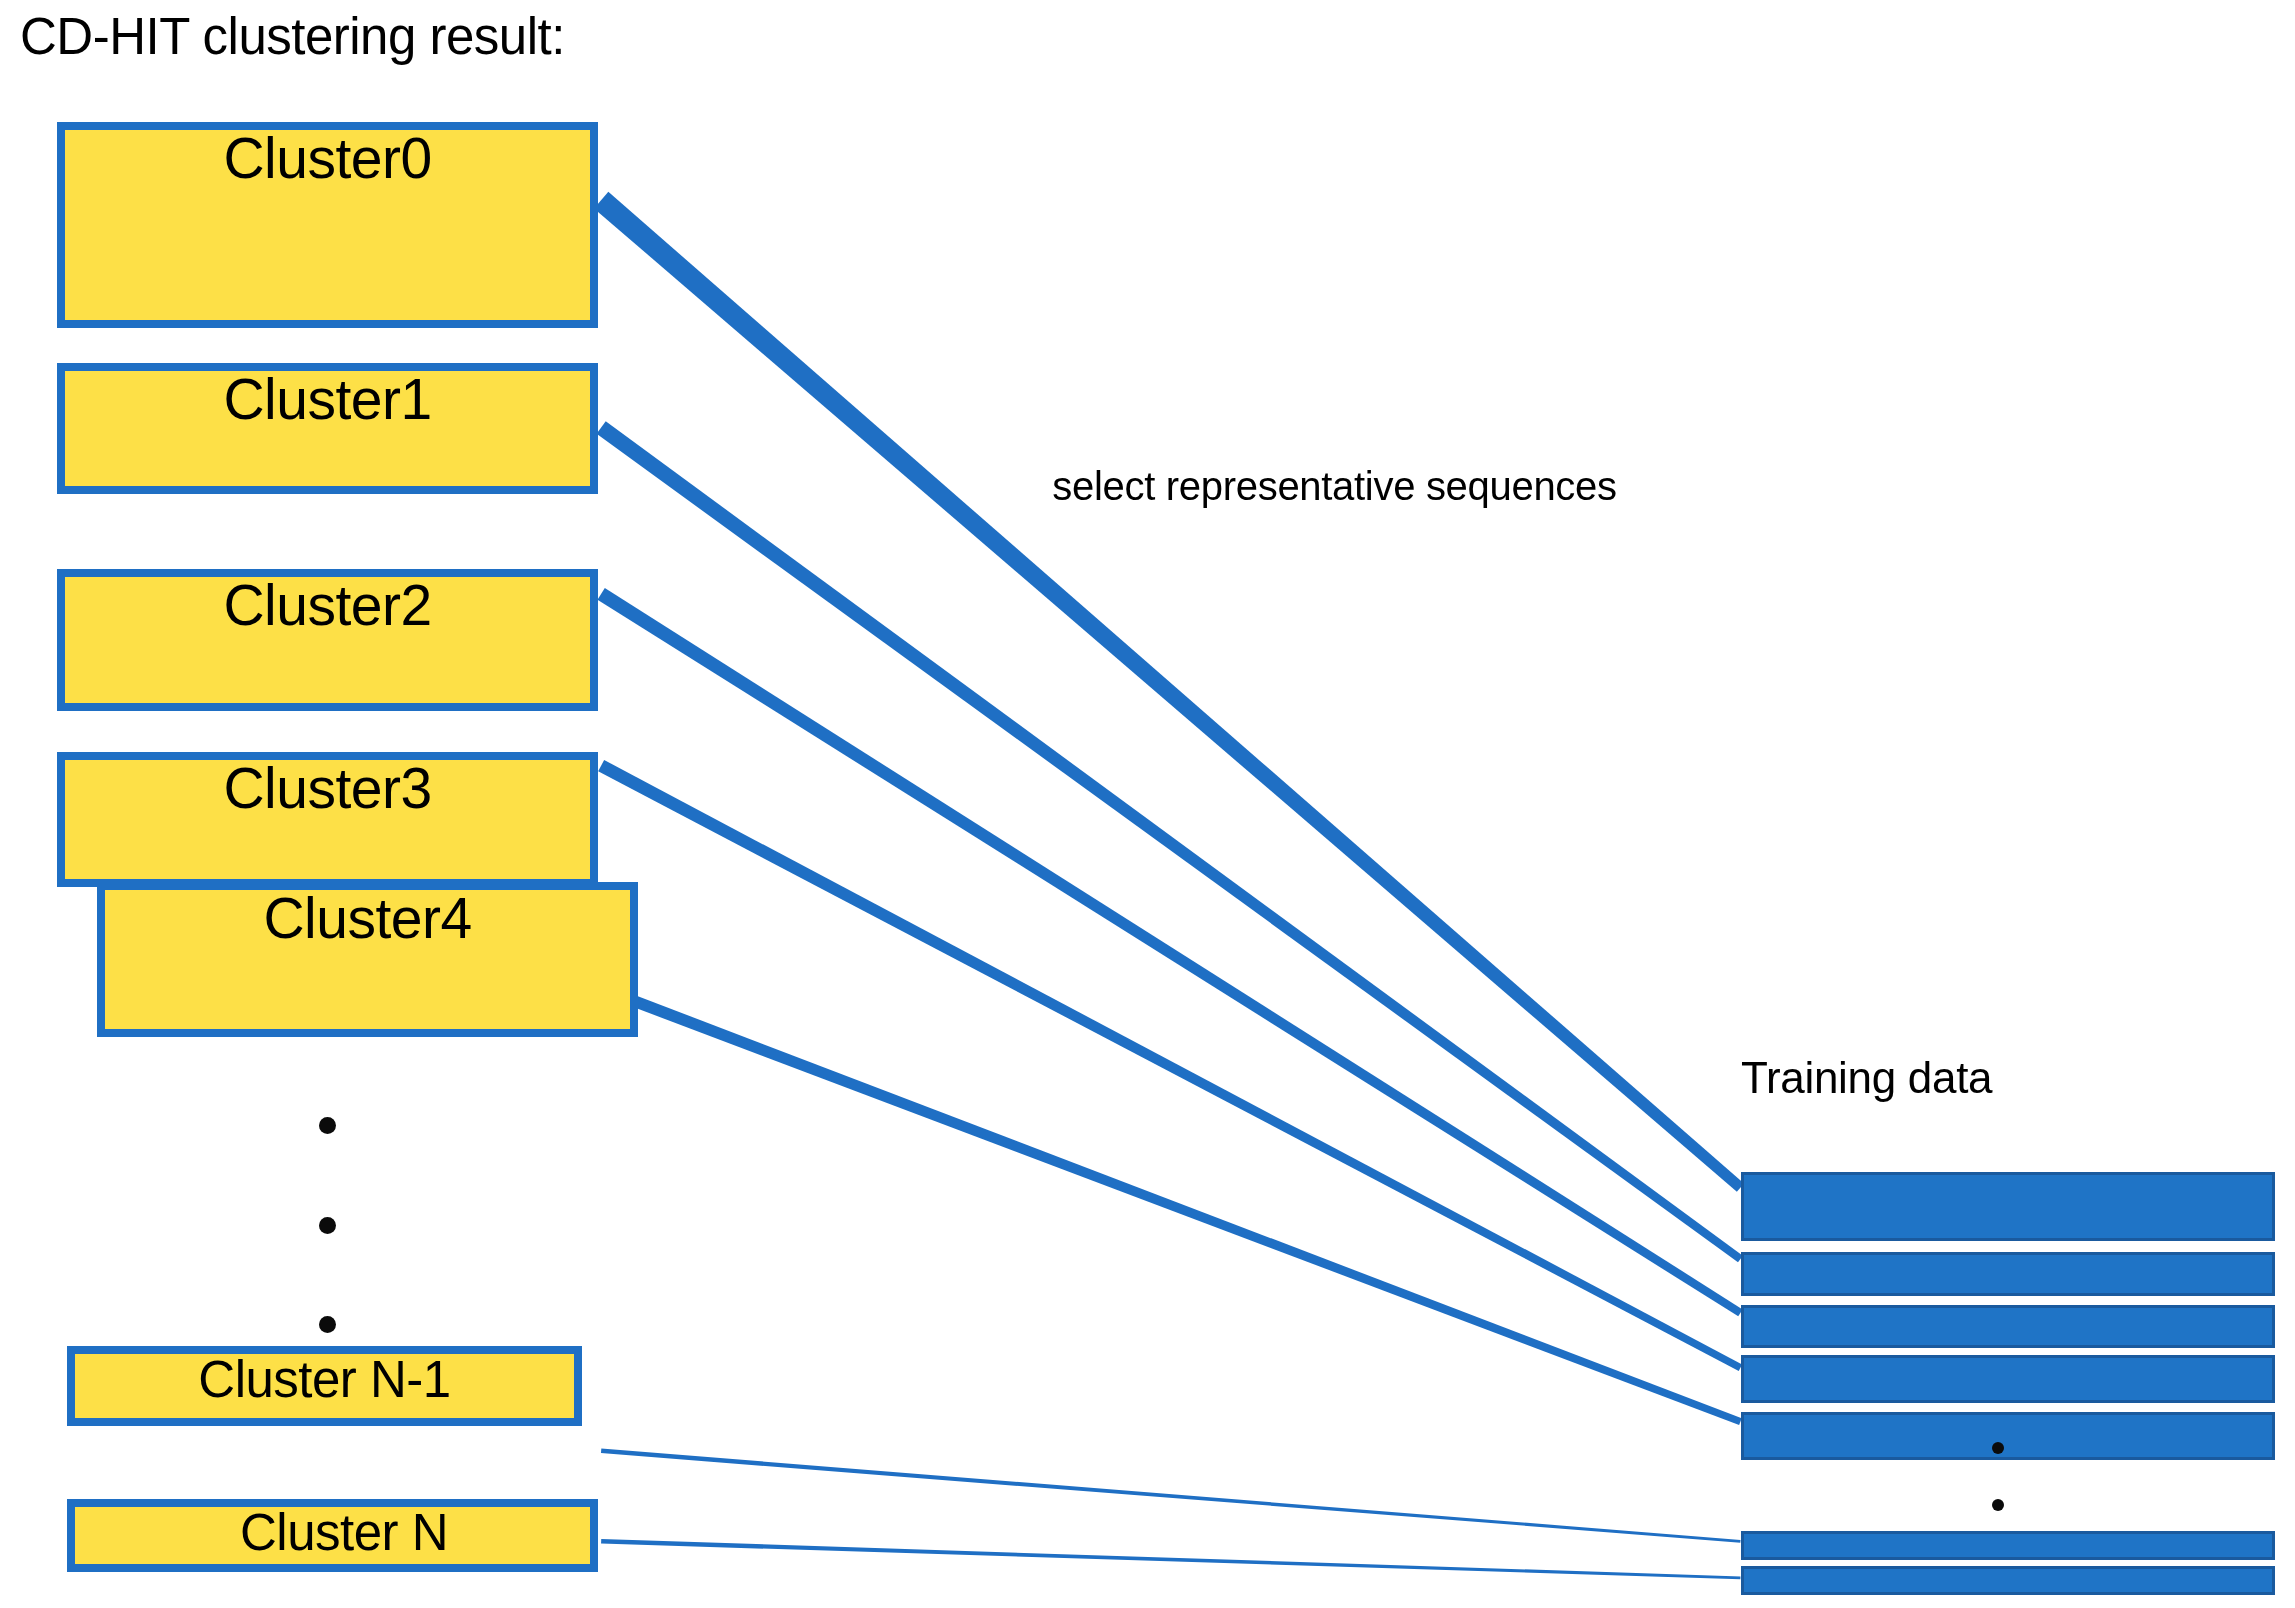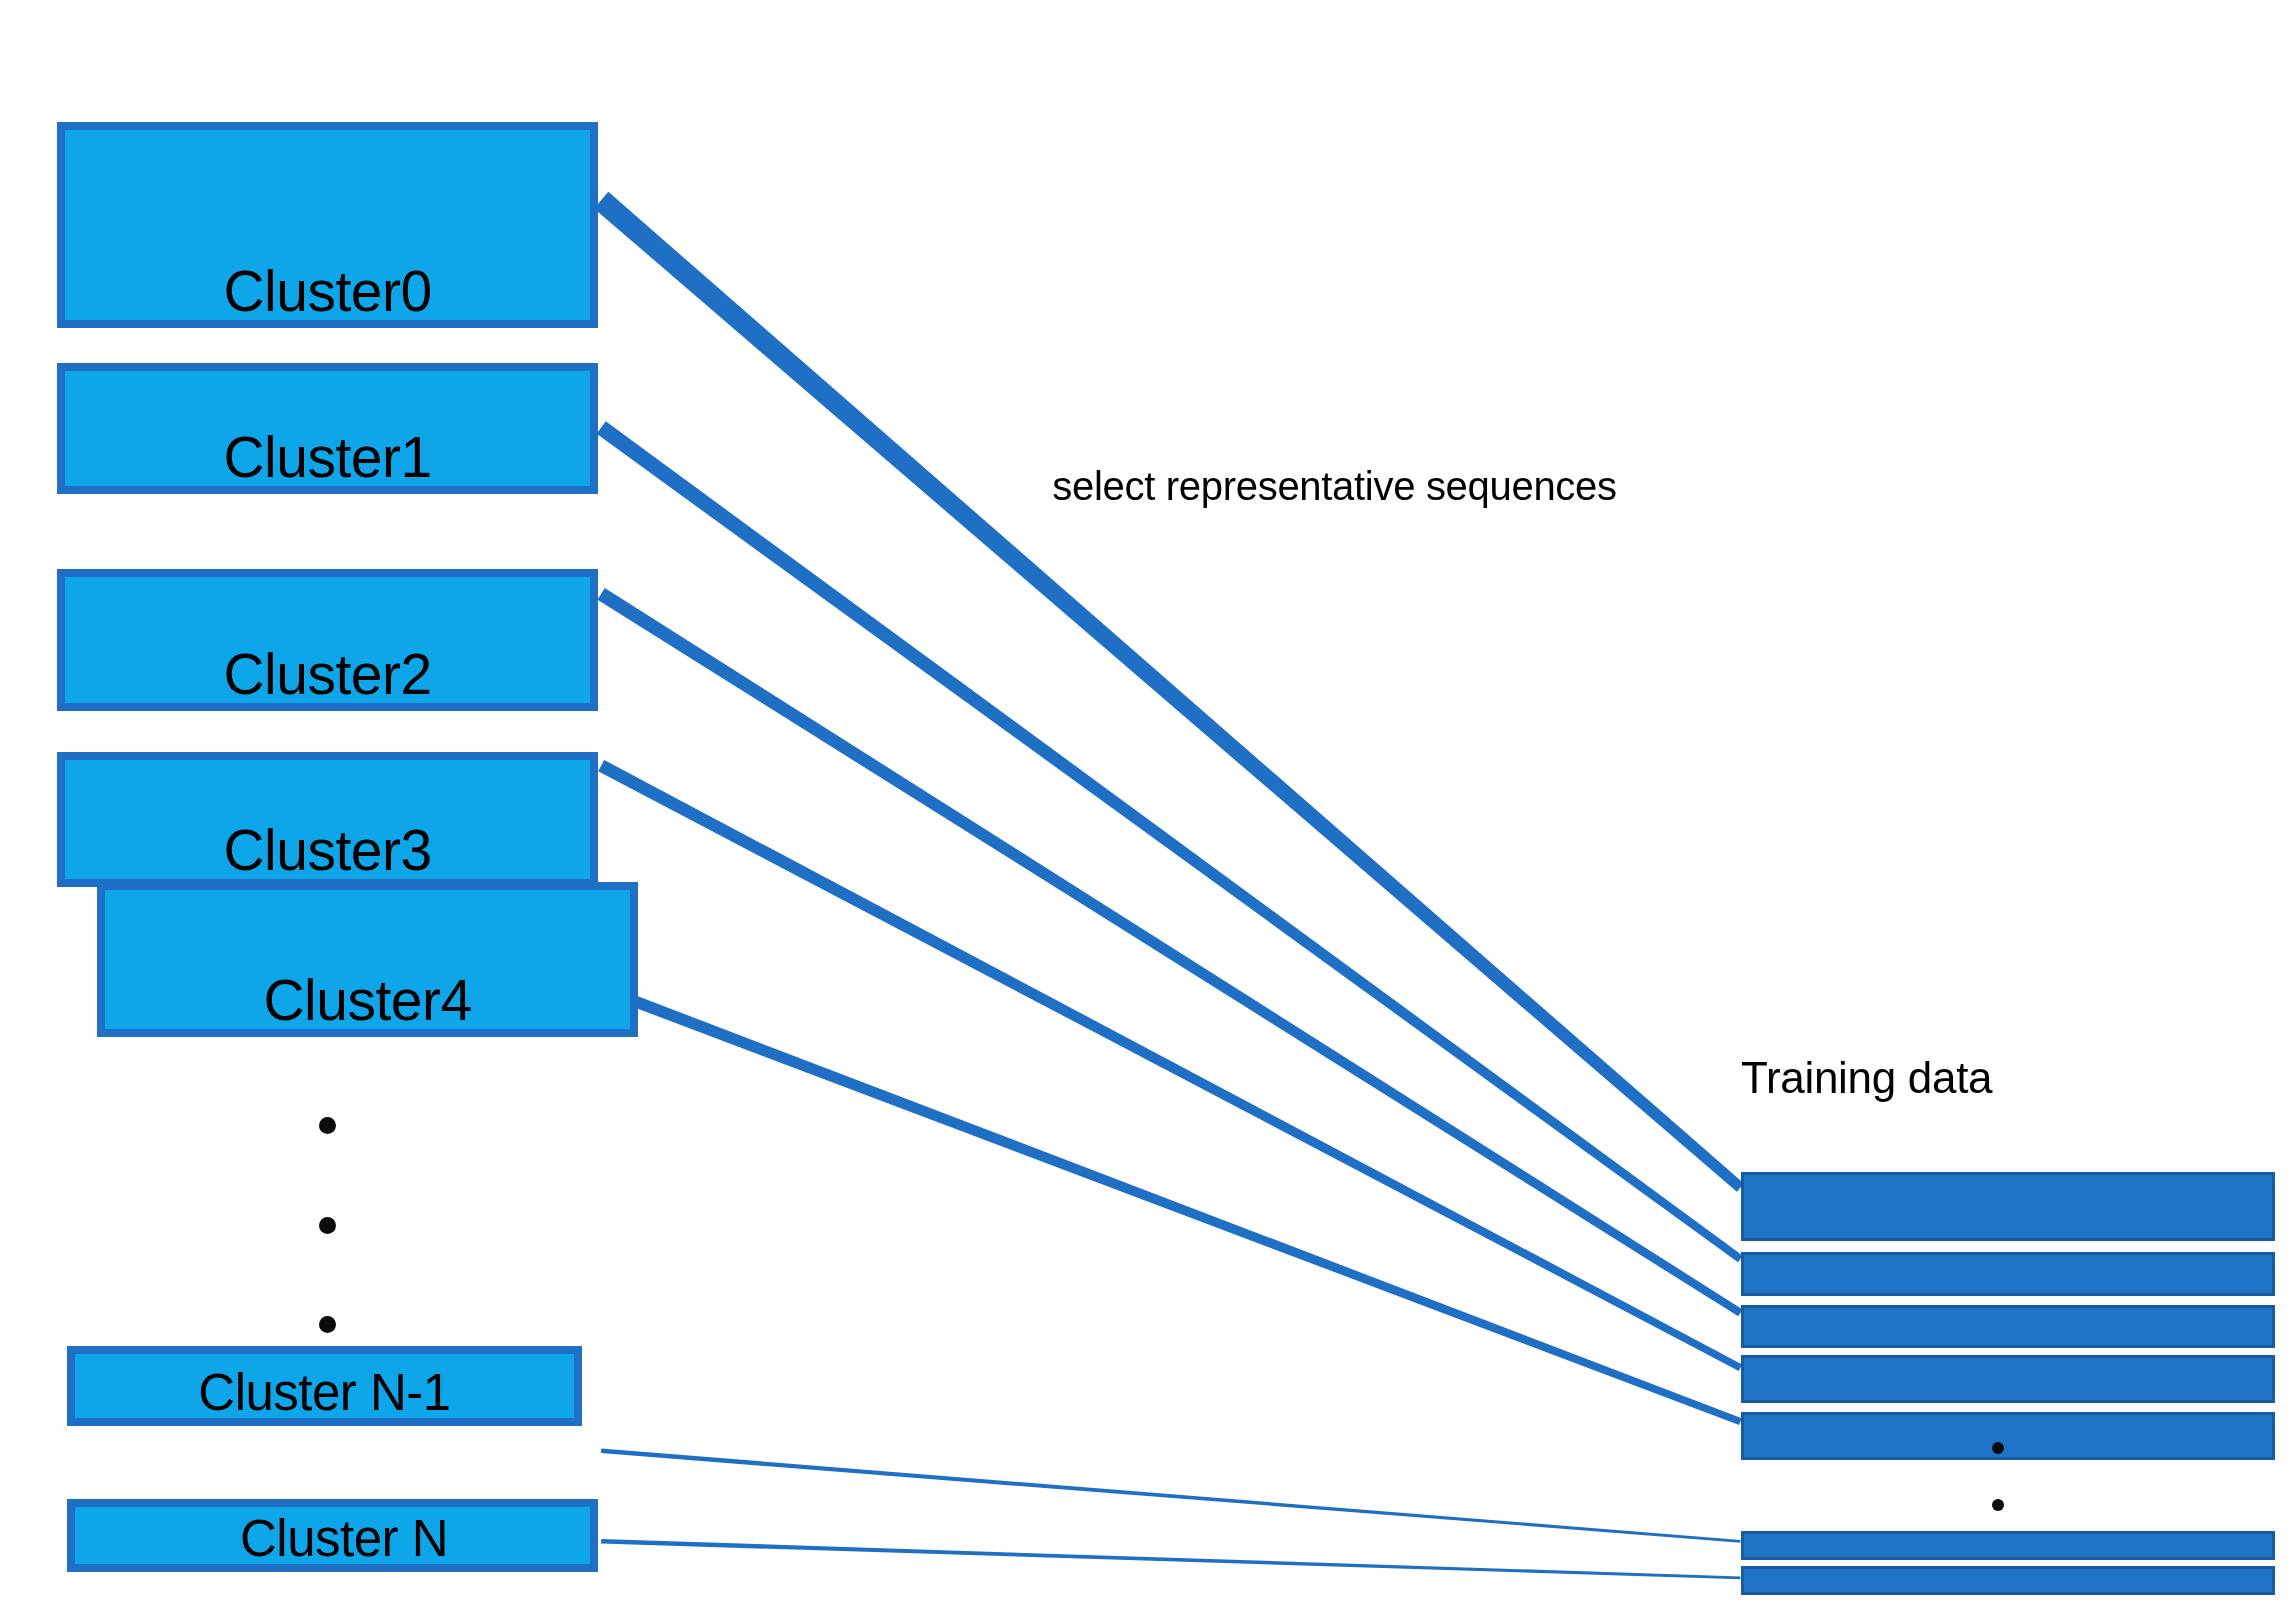--- a/index.html
+++ b/index.html
@@ -27,24 +27,24 @@
     font-size: 51px;
     color: #000000;
     letter-spacing: -0.5px;
     white-space: nowrap;
   }
 
   
   .cluster-box {
     position: absolute;
     box-sizing: border-box;
-    background: #0ea5e9;
+    background: #fde047;
     border: 8.2px solid #1f6fc4;
     display: flex;
-    align-items: flex-end;
+    align-items: flex-start;
     justify-content: center;
   }
   .cluster-label {
     font-size: 57px;
     color: #000000;
     line-height: 1;
     white-space: nowrap;
     letter-spacing: -0.5px;
   }
   .cluster-box.small .cluster-label {
@@ -110,20 +110,21 @@
     box-sizing: border-box;
     background: #1f74c6;
     border: 3.7px solid #1a5a9e;
   }
 </style>
 </head>
 <body>
 
 <div id="canvas">
 
+  <div id="page-title">CD-HIT clustering result:</div>
 
   <svg id="connectors" viewBox="0 0 2512 1760" xmlns="http://www.w3.org/2000/svg">
       <polygon points="650.14,228.07 1901.07,1304.53 1908.93,1295.47 665.86,209.93" fill="#1f6fc4"></polygon>
       <polygon points="652.99,474.87 1902.35,1381.64 1907.65,1374.36 663.01,461.13" fill="#1f6fc4"></polygon>
       <polygon points="654.00,656.34 1902.60,1440.81 1907.40,1433.19 662.00,643.66" fill="#1f6fc4"></polygon>
       <polygon points="654.73,844.19 1903.13,1500.54 1906.87,1493.46 661.27,831.81" fill="#1f6fc4"></polygon>
       <polygon points="655.69,1088.08 1903.58,1559.74 1906.42,1552.26 660.31,1075.92" fill="#1f6fc4"></polygon>
       <polygon points="657.80,1590.49 1904.88,1688.50 1905.12,1685.50 658.20,1585.51" fill="#1f6fc4"></polygon>
       <polygon points="657.92,1689.50 1904.95,1728.50 1905.05,1725.50 658.08,1684.50" fill="#1f6fc4"></polygon>
     </svg>

